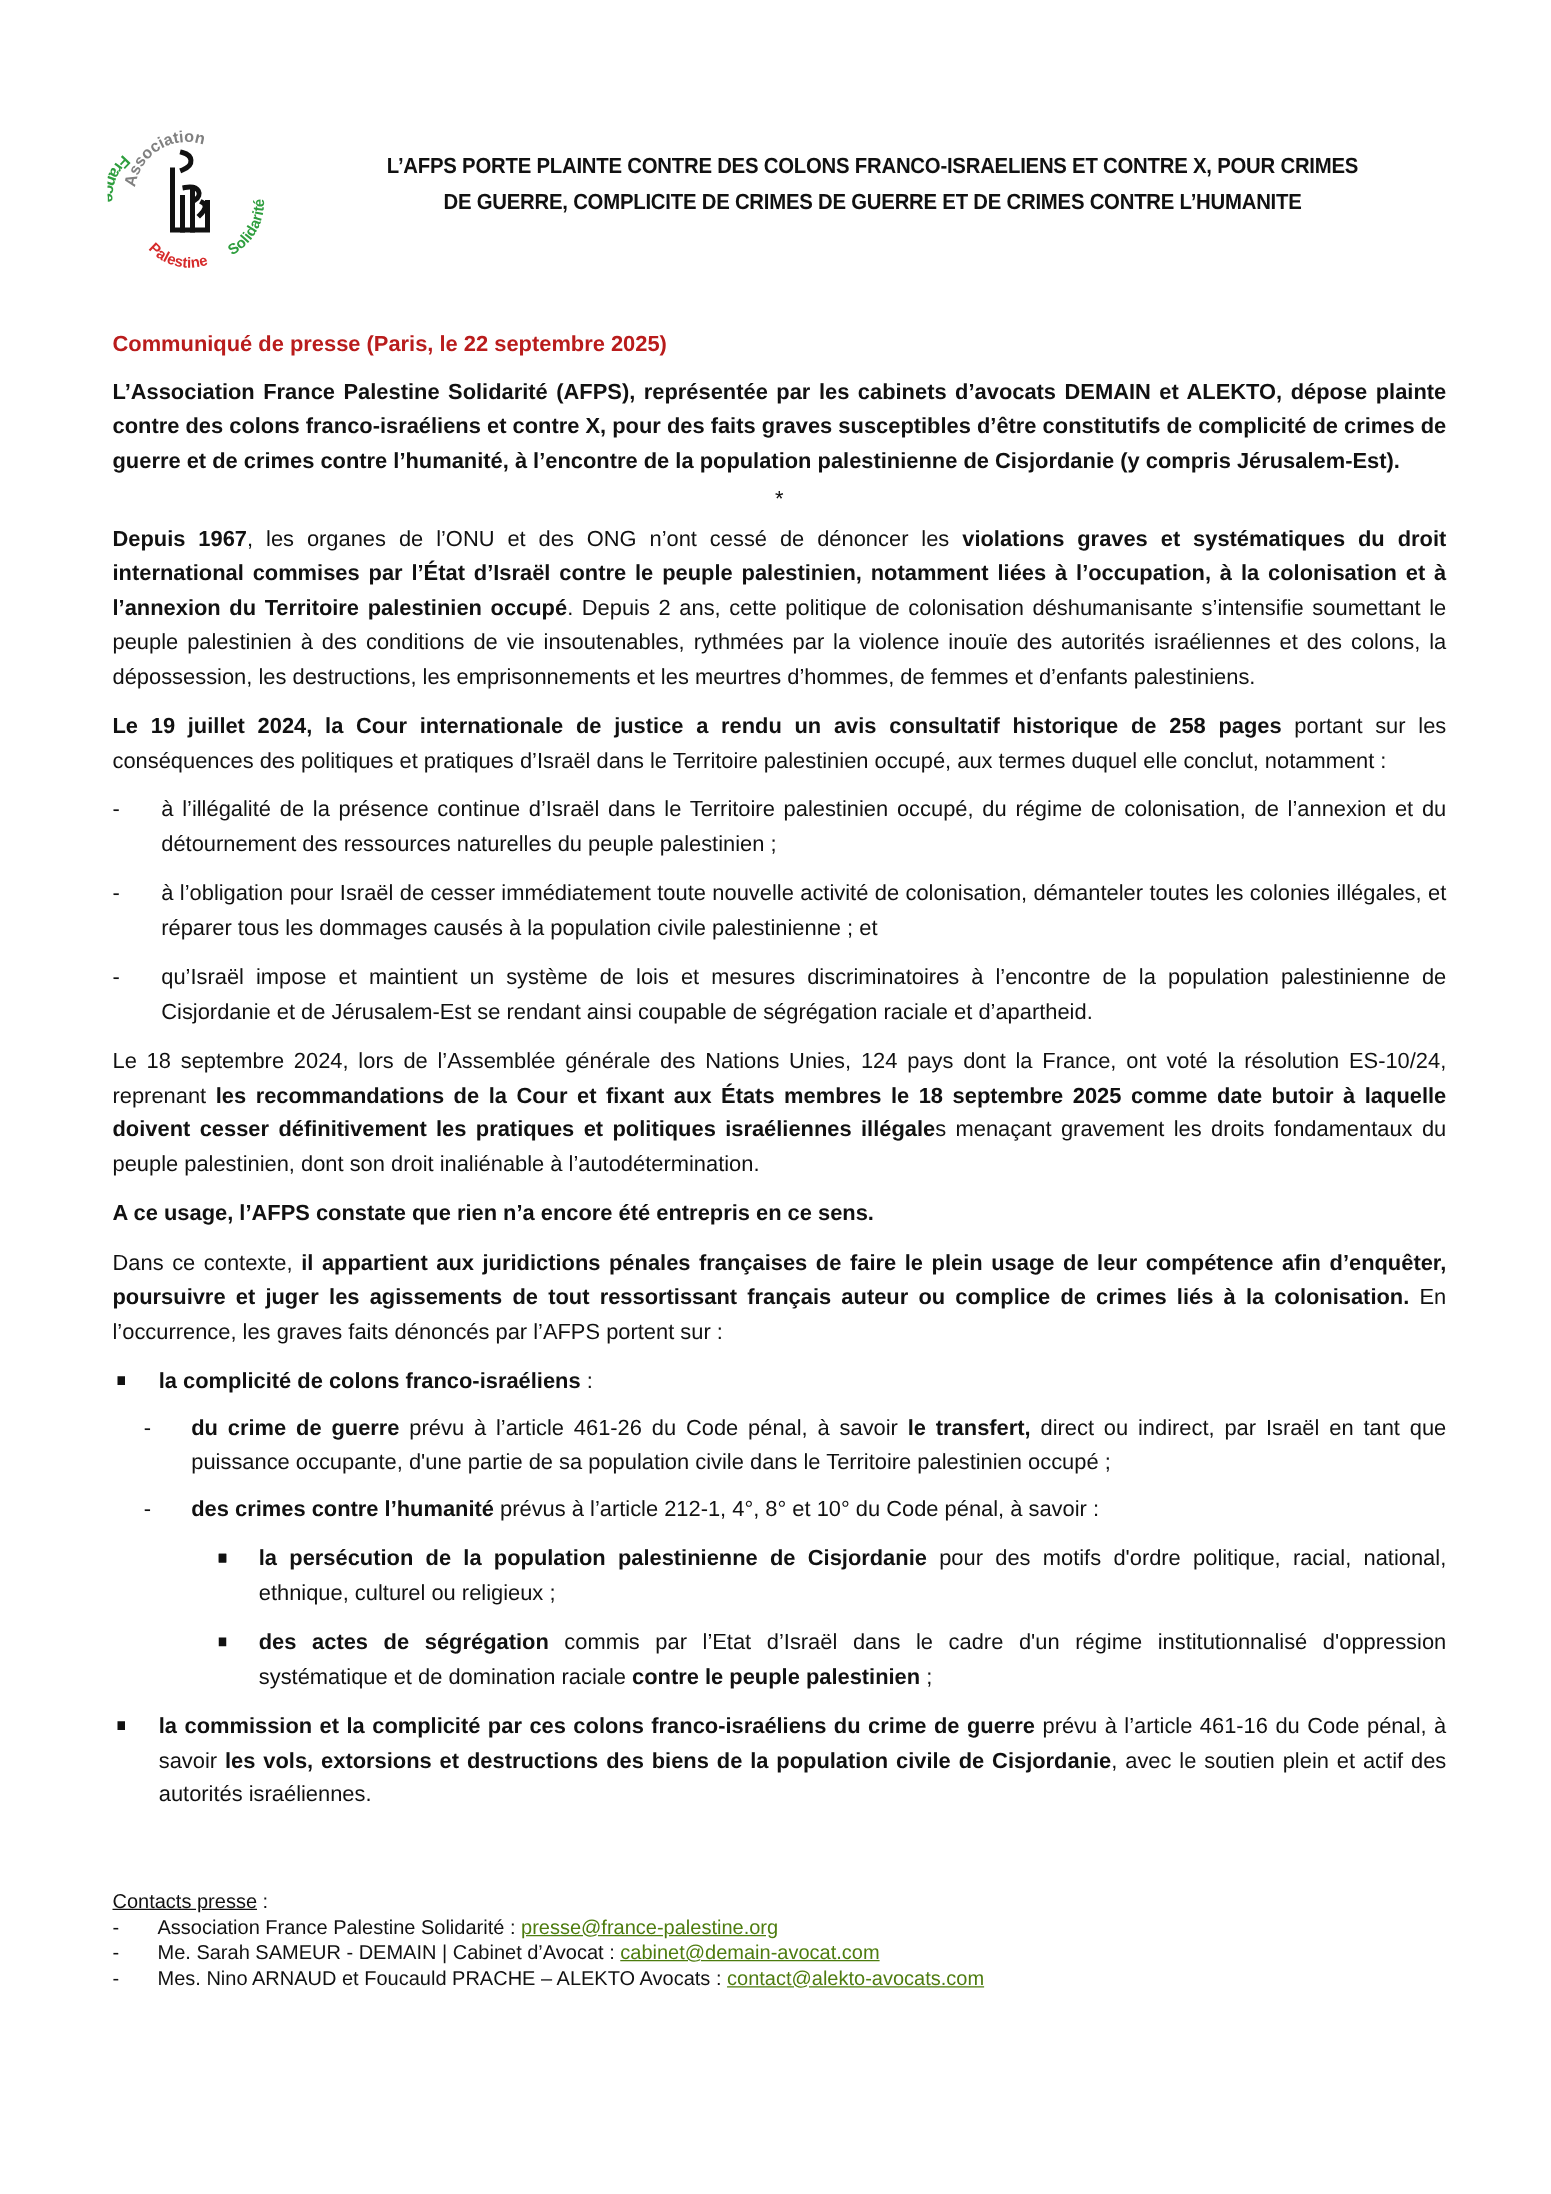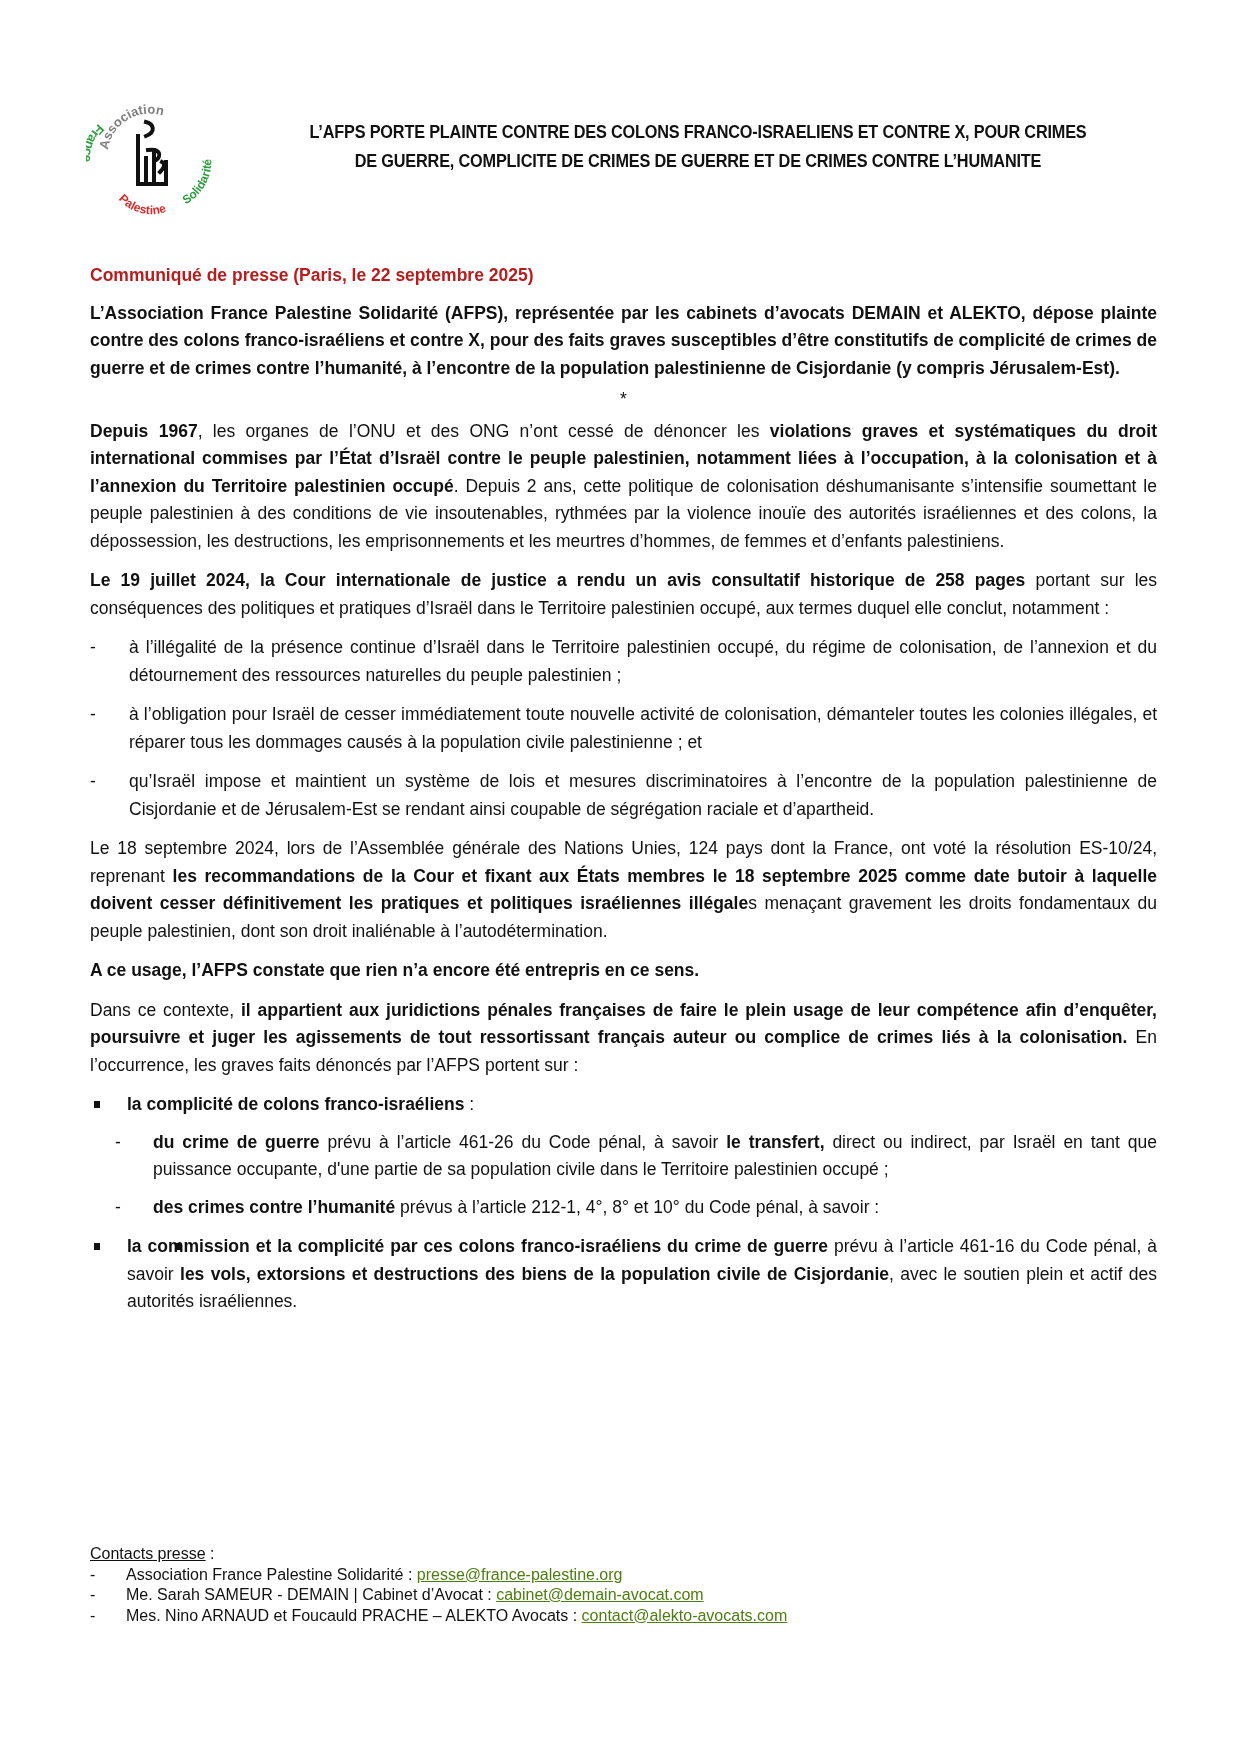--- a/index.html
+++ b/index.html
@@ -16,21 +16,21 @@
   .dash-list li .mk{position:absolute;left:0;top:0;}
   .sq-list{margin:0 0 10px 0;padding:0;list-style:none;}
   .sq-list > li{position:relative;padding-left:37px;margin-bottom:10px;}
   .sq{position:absolute;left:4px;top:10px;width:6px;height:7px;background:#111;}
   .sub-dash{list-style:none;padding:0;margin:10px 0 0 0;}
   .sub-dash > li{position:relative;padding-left:50px;margin-left:-24px;margin-bottom:10px;}
   .sub-dash > li .mk{position:absolute;left:12px;top:0;}
   .sub-sq{list-style:none;padding:0;margin:10px 0 0 0;}
   .sub-sq > li{position:relative;padding-left:54px;margin-bottom:12px;}
   .sub-sq > li .sq{left:22px;}
-  .contacts{position:absolute;left:90px;top:1544px;font-size:16px;line-height:20.5px;}
+  .contacts{position:absolute;left:90px;top:1512px;font-size:16px;line-height:20.5px;}
   .contacts .hd{text-decoration:underline;}
   .contacts .row{position:relative;padding-left:36px;}
   .contacts .row .mk{position:absolute;left:0;}
   .contacts a{color:#4d7c0f;text-decoration:underline;}
 </style>
 </head>
 <body>
 
 <div class="logo">
   <svg width="126" height="126" viewBox="0 0 126 126">
@@ -81,20 +81,22 @@
 
   <ul class="sq-list">
     <li>
       <span class="sq"></span>
       <b>la complicité de colons franco-israéliens</b><span> :</span>
       <ul class="sub-dash">
         <li><span class="mk">-</span><span><b>du crime de guerre</b><span> prévu à l’article 461-26 du Code pénal, à savoir </span><b>le transfert,</b><span> direct ou indirect, par Israël en tant que puissance occupante, d'une partie de sa population civile dans le Territoire palestinien occupé ;</span></span></li>
         <li><span class="mk">-</span><span><b>des crimes contre l’humanité</b><span> prévus à l’article 212-1, 4°, 8° et 10° du Code pénal, à savoir :</span></span>
           <ul class="sub-sq">
             <li><span class="sq"></span></li>
+            <li><span class="sq"></span><span><b>la persécution de la population palestinienne de Cisjordanie</b><span> pour des motifs d'ordre politique, racial, national, ethnique, culturel ou religieux ;</span></span></li>
+            <li><span class="sq"></span><span><b>des actes de ségrégation</b><span> commis par l’Etat d’Israël dans le cadre d'un régime institutionnalisé d'oppression systématique et de domination raciale </span><b>contre le peuple palestinien</b><span> ;</span></span></li>
           </ul>
         </li>
       </ul>
     </li>
     <li>
       <span class="sq"></span>
       <span><b>la commission et la complicité par ces colons franco-israéliens du crime de guerre</b><span> prévu à l’article 461-16 du Code pénal, à savoir </span><b>les vols, extorsions et destructions des biens de la population civile de Cisjordanie</b><span>, avec le soutien plein et actif des autorités israéliennes.</span></span>
     </li>
   </ul>
 </div>

